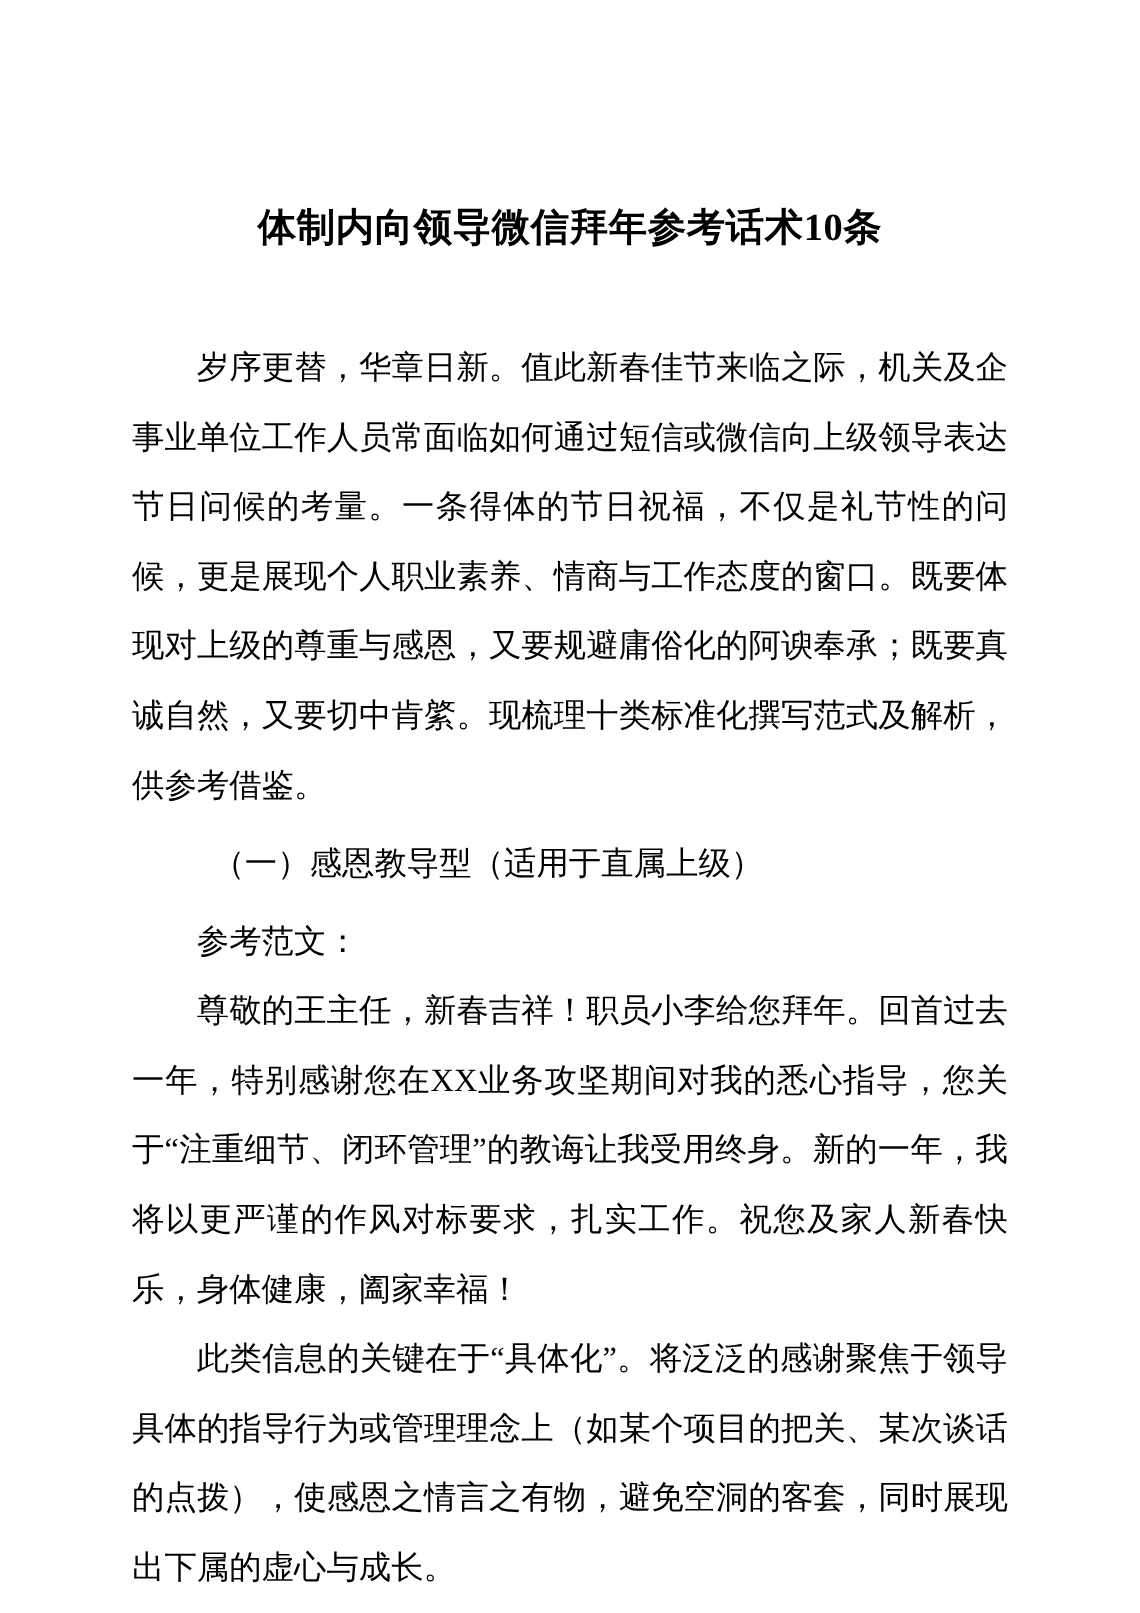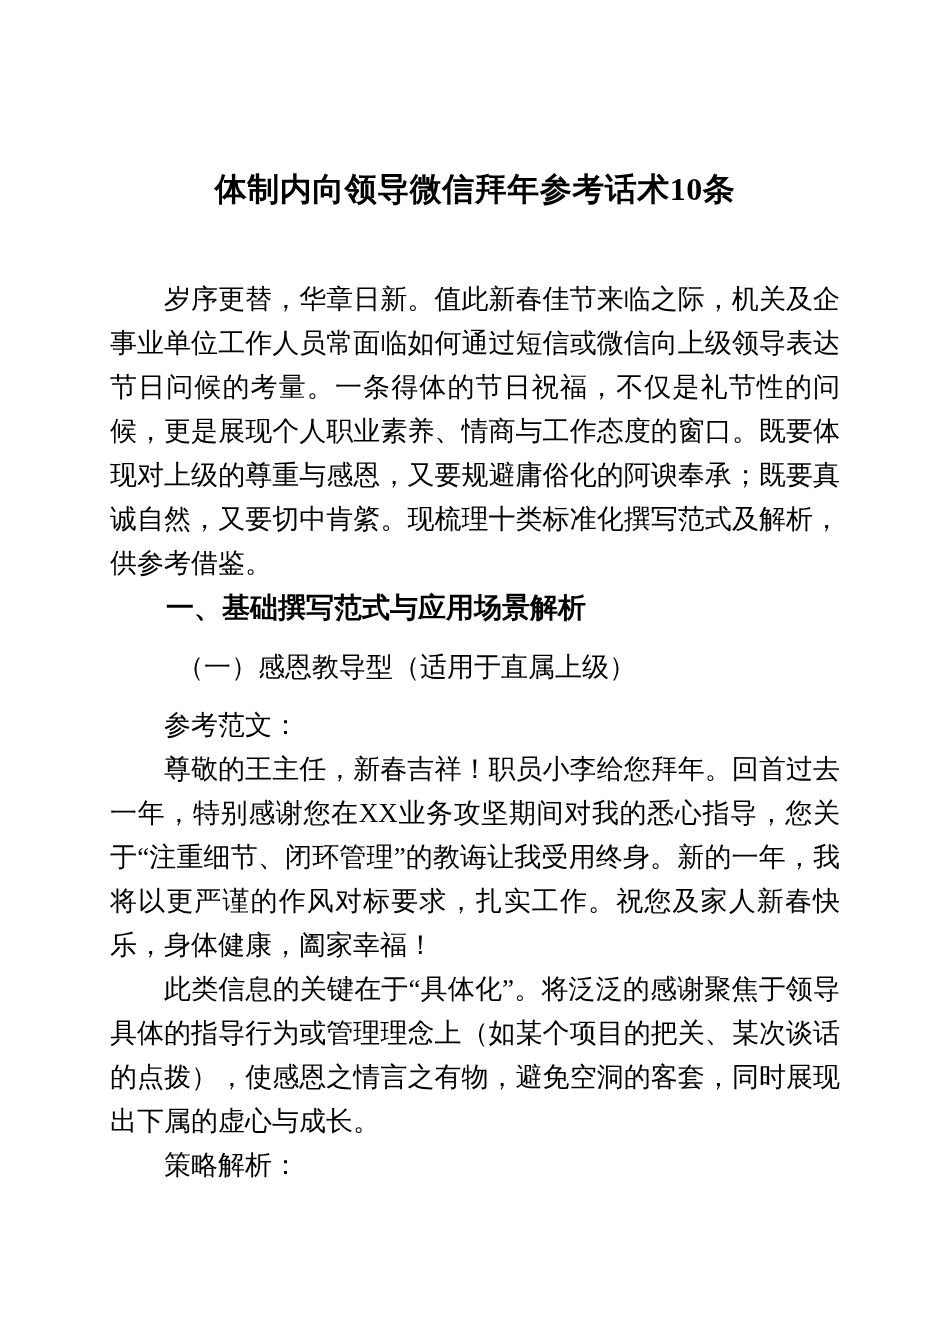--- a/index.html
+++ b/index.html
@@ -26,21 +26,21 @@
     font-size: 32px;
     line-height: 64px;
     font-weight: 700;
     text-align: center;
     font-family: "Liberation Serif", "DejaVu Serif", serif;
     letter-spacing: 0.5px;
   }
   .para {
     margin: 0;
     font-size: 27px;
-    line-height: 44px;
+    line-height: 58px;
     text-align: justify;
     word-break: break-all;
   }
   .indent {
     text-indent: 2em;
   }
   .section-heading {
     margin: 0;
     font-size: 28px;
     line-height: 46px;
@@ -60,21 +60,20 @@
   }
 </style>
 </head>
 <body>
 
 <div class="page">
   <h1 class="doc-title">体制内向领导微信拜年参考话术10条</h1>
 
   <p class="para indent">岁序更替，华章日新。值此新春佳节来临之际，机关及企事业单位工作人员常面临如何通过短信或微信向上级领导表达节日问候的考量。一条得体的节日祝福，不仅是礼节性的问候，更是展现个人职业素养、情商与工作态度的窗口。既要体现对上级的尊重与感恩，又要规避庸俗化的阿谀奉承；既要真诚自然，又要切中肯綮。现梳理十类标准化撰写范式及解析，供参考借鉴。</p>
 
-  <h2 class="section-heading">一、基础撰写范式与应用场景解析</h2>
 
   <h3 class="sub-heading">（一）感恩教导型（适用于直属上级）</h3>
 
   <p class="para indent">参考范文：</p>
 
   <p class="para indent">尊敬的王主任，新春吉祥！职员小李给您拜年。回首过去一年，特别感谢您在XX业务攻坚期间对我的悉心指导，您关于“注重细节、闭环管理”的教诲让我受用终身。新的一年，我将以更严谨的作风对标要求，扎实工作。祝您及家人新春快乐，身体健康，阖家幸福！</p>
 
   <p class="para indent">此类信息的关键在于“具体化”。将泛泛的感谢聚焦于领导具体的指导行为或管理理念上（如某个项目的把关、某次谈话的点拨），使感恩之情言之有物，避免空洞的客套，同时展现出下属的虚心与成长。</p>
 
   <p class="para indent">策略解析：</p>

